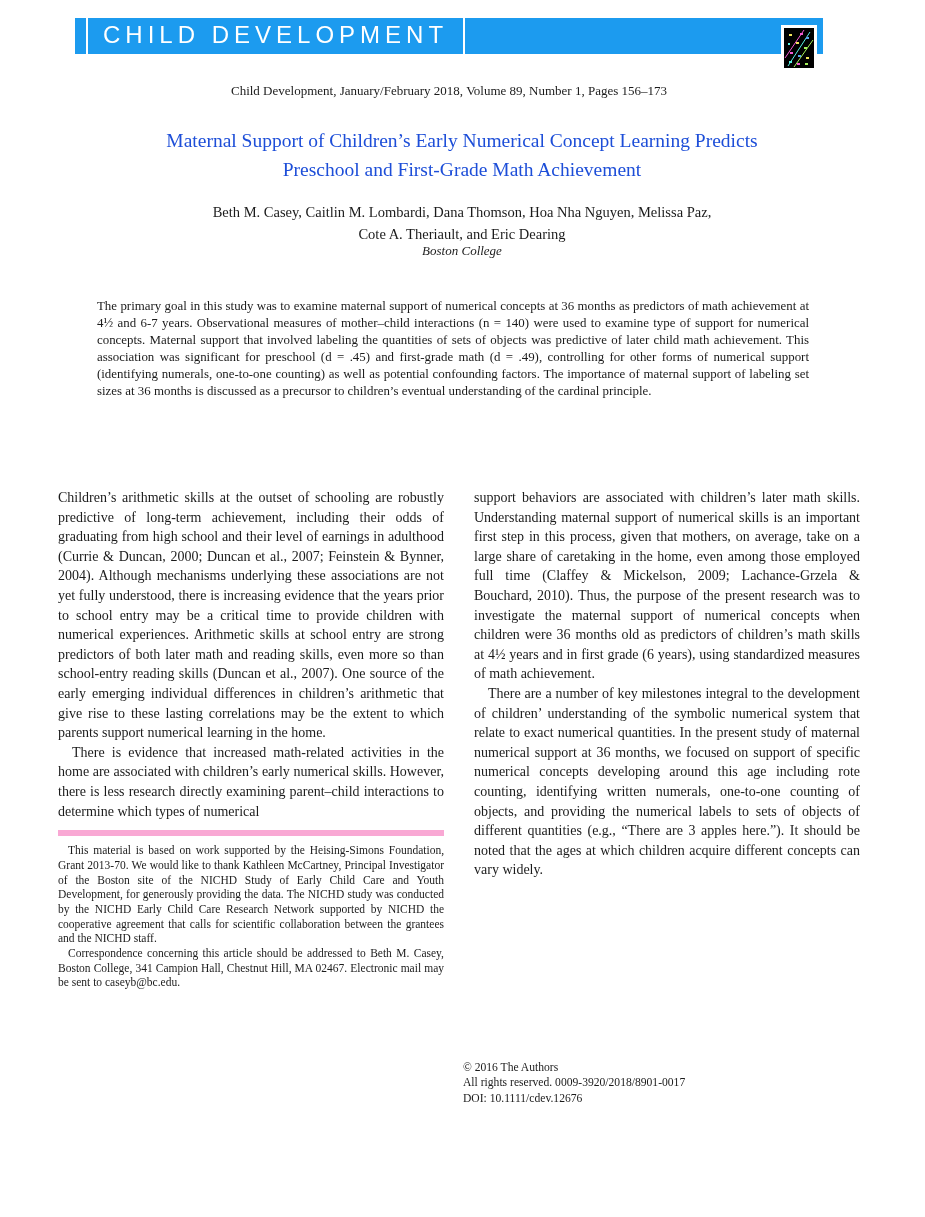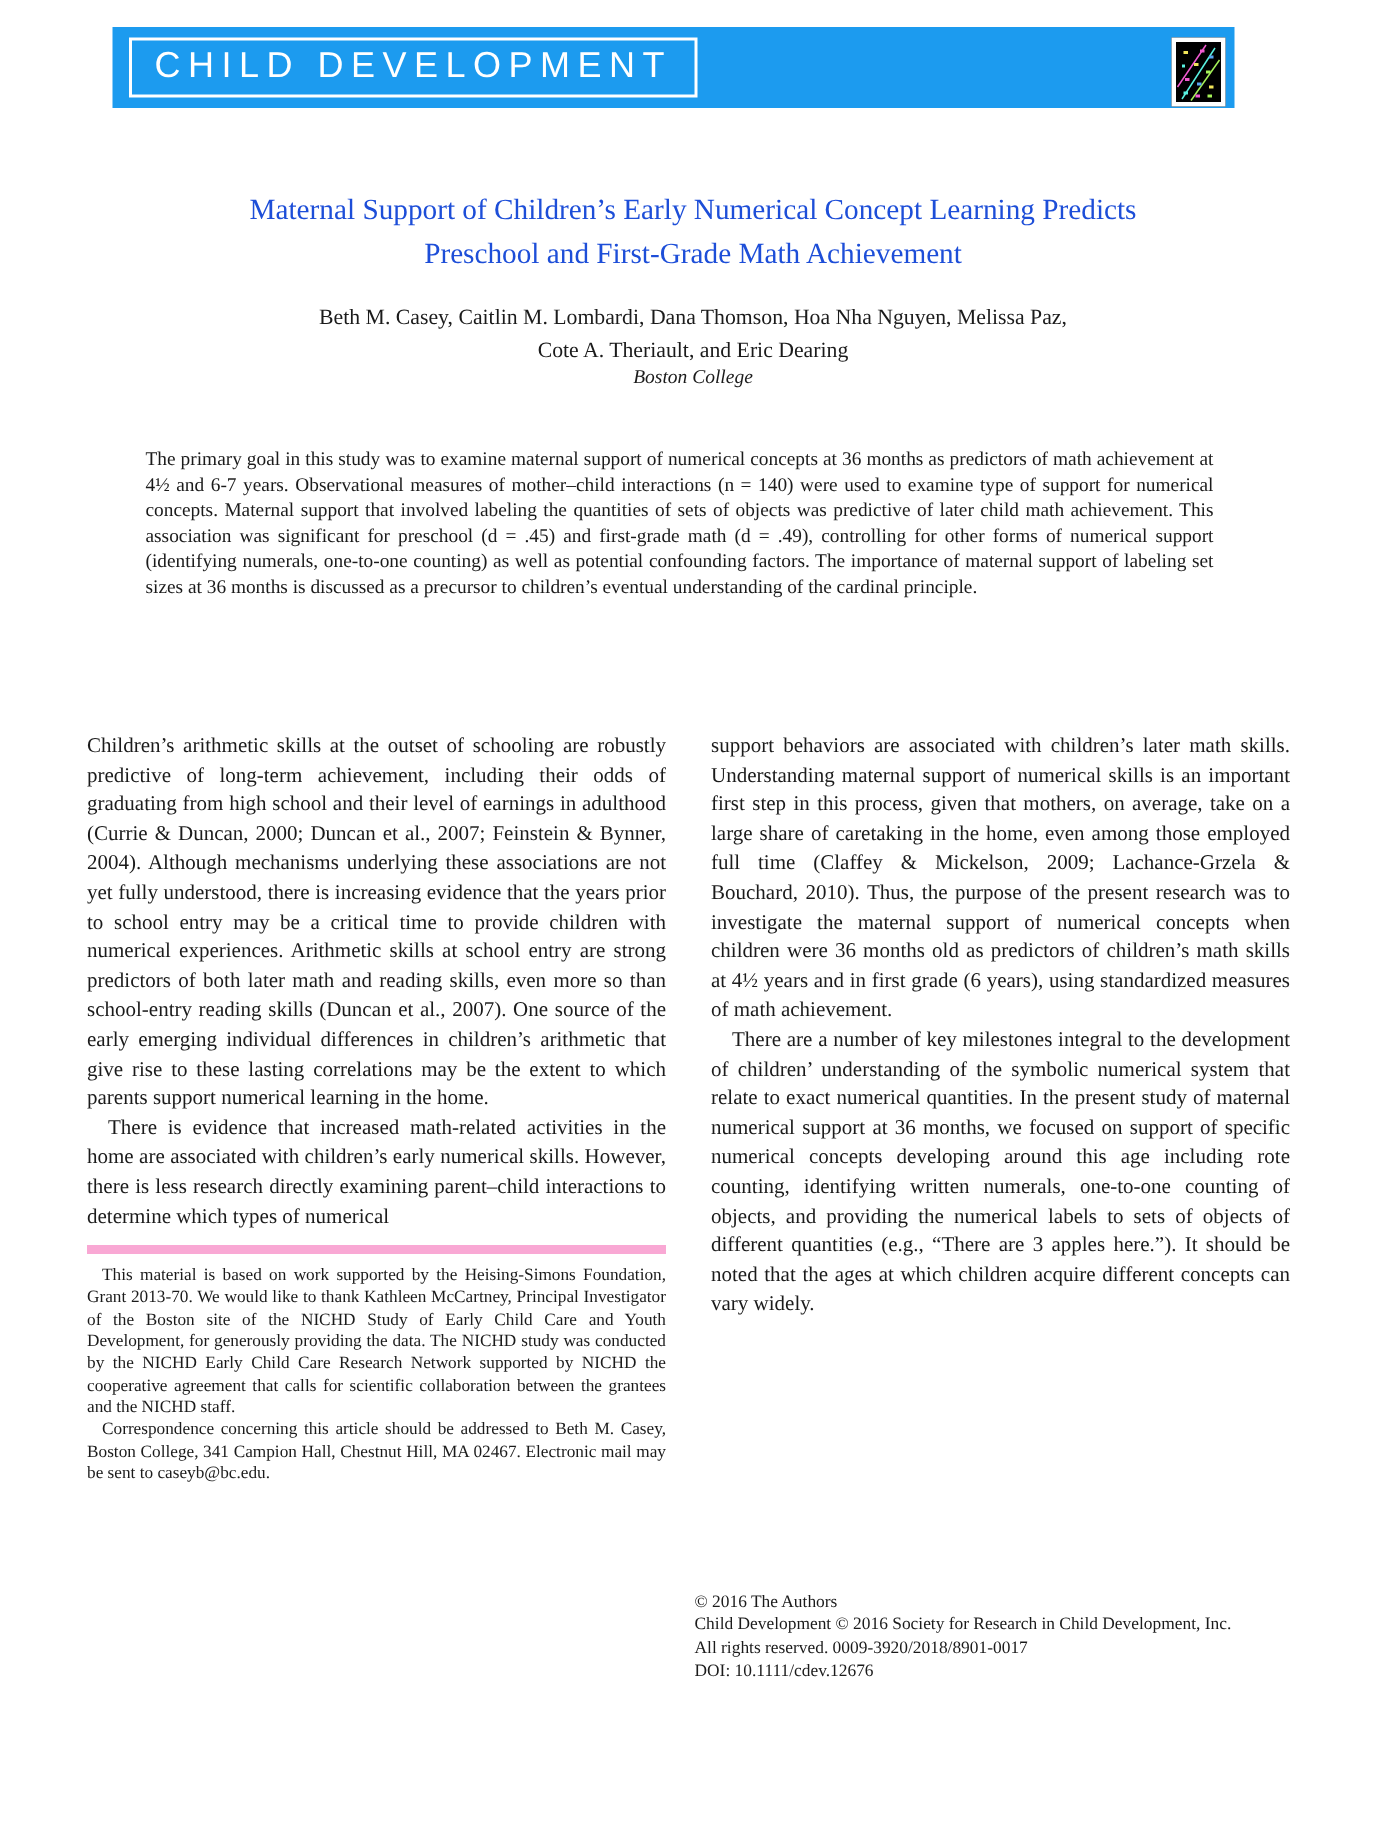--- a/index.html
+++ b/index.html
@@ -10,21 +10,21 @@
     background: #ffffff;
     font-family: "Liberation Serif", serif;
     color: #1b1b1b;
     overflow: hidden;
   }
 
   
   .banner {
     position: absolute;
     left: 75px; top: 18px;
-    width: 748px; height: 54px;
+    width: 748px; height: 36px;
     display: flex;
     align-items: center;
   }
   .banner-titlebox {
     margin-left: 11px;
     border: 2px solid #ffffff;
     padding: 3px 15px 5px 15px;
   }
   .banner-title {
     font-family: "Liberation Sans", sans-serif;
@@ -158,20 +158,21 @@
         <rect x="6" y="24" width="3" height="2" fill="#f25ad2"></rect>
         <rect x="14" y="27" width="3" height="2" fill="#59a5f2"></rect>
         <rect x="22" y="29" width="3" height="2" fill="#f2e559"></rect>
         <rect x="5" y="33" width="3" height="2" fill="#59f2e2"></rect>
         <rect x="13" y="35" width="3" height="2" fill="#f25ad2"></rect>
         <rect x="21" y="35" width="3" height="2" fill="#a5f259"></rect>
       </svg>
     </div>
   </div>
 
+  <div class="citation">Child Development, January/February 2018, Volume 89, Number 1, Pages 156–173</div>
 
   <div class="article-title">
     <div>Maternal Support of Children’s Early Numerical Concept Learning Predicts</div>
     <div>Preschool and First-Grade Math Achievement</div>
   </div>
 
   <div class="authors">
     <div>Beth M. Casey, Caitlin M. Lombardi, Dana Thomson, Hoa Nha Nguyen, Melissa Paz,</div>
     <div>Cote A. Theriault, and Eric Dearing</div>
   </div>
@@ -193,18 +194,17 @@
 
     <div class="col">
       <p>support behaviors are associated with children’s later math skills. Understanding maternal support of numerical skills is an important first step in this process, given that mothers, on average, take on a large share of caretaking in the home, even among those employed full time (Claffey &amp; Mickelson, 2009; Lachance-Grzela &amp; Bouchard, 2010). Thus, the purpose of the present research was to investigate the maternal support of numerical concepts when children were 36 months old as predictors of children’s math skills at 4½ years and in first grade (6 years), using standardized measures of math achievement.</p>
       <p class="indent">There are a number of key milestones integral to the development of children’ understanding of the symbolic numerical system that relate to exact numerical quantities. In the present study of maternal numerical support at 36 months, we focused on support of specific numerical concepts developing around this age including rote counting, identifying written numerals, one-to-one counting of objects, and providing the numerical labels to sets of objects of different quantities (e.g., “There are 3 apples here.”). It should be noted that the ages at which children acquire different concepts can vary widely.</p>
     </div>
 
   </div>
 
   <div class="copyright">
     <div>© 2016 The Authors</div>
-    <div>Child Development © 2016 Society for Research in Child Development, Inc.</div>
     <div>All rights reserved. 0009-3920/2018/8901-0017</div>
     <div>DOI: 10.1111/cdev.12676</div>
   </div>
 
 </div>
 
 </body></html>

